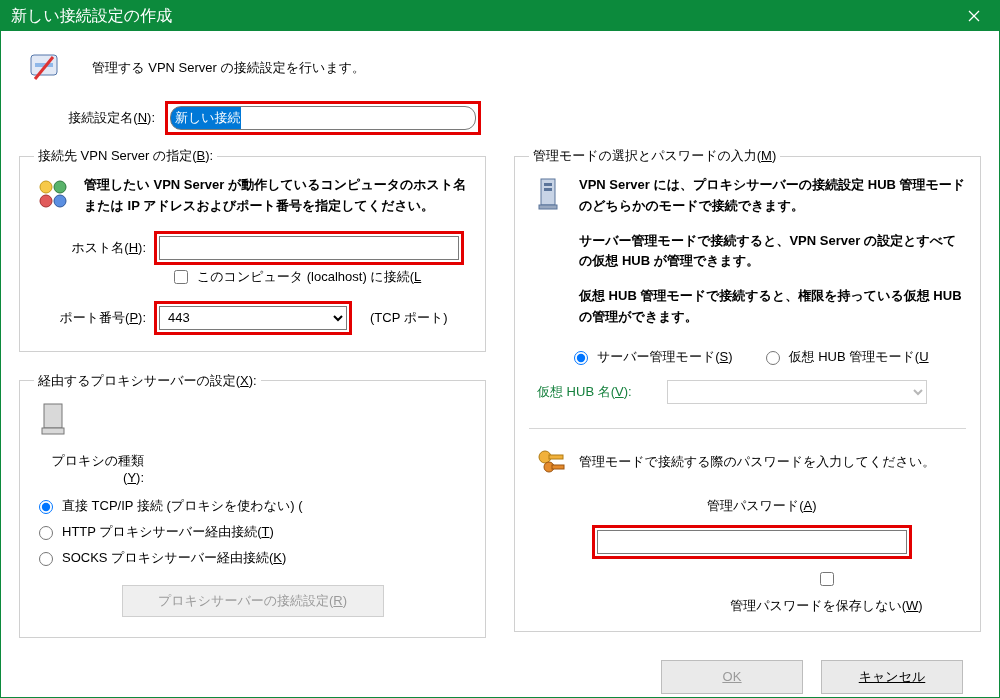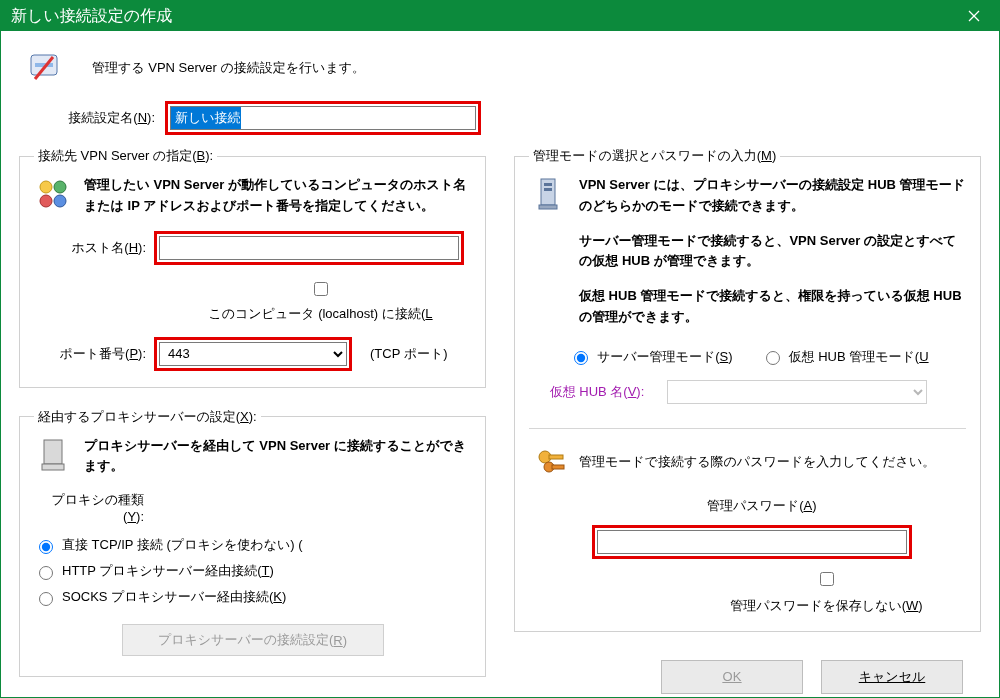--- a/index.html
+++ b/index.html
@@ -25,33 +25,33 @@
 
 fieldset{border:1px solid #d0d0d0;margin:0 0 20px 0;padding:10px 14px 16px 14px;}
 fieldset.big{min-height:240px;}
 legend{padding:0 4px;}
 .gtxt{line-height:1.6;}
 .grouprow{display:flex;align-items:flex-start;gap:12px;font-weight:bold;}
 .formrow{display:flex;align-items:center;gap:8px;margin-top:14px;margin-left:0;}
 .formrow .lbl{width:112px;text-align:right;}
 .hostwrap{width:300px;}
 .hostwrap input{width:100%;}
-.chk{display:flex;align-items:center;gap:6px;margin-left:136px;margin-top:14px;font-size:13px;flex-direction:column;}
+.chk{display:flex;align-items:center;gap:6px;margin-left:136px;margin-top:2px;font-size:13px;}
 .portwrap{width:188px;}
 .portwrap select{width:100%;}
 .tcpnote{margin-left:10px;}
 
 .radio-col{display:flex;flex-direction:column;gap:8px;margin-top:4px;}
 .radio{display:flex;align-items:center;gap:6px;}
 .radio input{width:14px;height:14px;}
 .btn-disabled{width:260px;height:30px;border:1px solid #cfcfcf;background:#efefef;color:#9a9a9a;display:flex;align-items:center;justify-content:center;margin:18px auto 4px;}
 
 .mode-radios{display:flex;gap:28px;margin:20px 0 14px 40px;}
 .mode-row{display:flex;align-items:center;gap:10px;margin-left:8px;}
-.mode-row .lbl{color:#a21caf;width:120px;text-align:center;}
+.mode-row .lbl{color:#15803d;width:120px;text-align:left;}
 .mode-row select{width:260px;height:24px;border:1px solid #bdbdbd;color:#9a9a9a;background:#fff;}
 hr.sep{margin:24px 0 16px 0;border:none;border-top:1px solid #d6d6d6;}
 .pw-intro{display:flex;align-items:center;gap:10px;margin-left:6px;}
 .keyicon{width:34px;height:34px;flex-shrink:0;}
 .pwrow{display:flex;align-items:center;gap:10px;margin-top:18px;margin-left:8px;flex-direction:column;}
 .pwrow .lbl{width:130px;text-align:right;}
 .pwwrap{width:310px;}
 .pwwrap input{width:100%;}
 .savepw{display:flex;align-items:center;gap:8px;margin-left:158px;margin-top:10px;flex-direction:column;}
 
@@ -87,21 +87,21 @@
             <rect x="10" y="14" width="18" height="4" fill="#8fb7e8"></rect>
             <line x1="10" y1="30" x2="28" y2="8" stroke="#d33" stroke-width="3"></line>
           </svg>
       </span>
       <span>管理する VPN Server の接続設定を行います。</span>
     </div>
 
     <div class="row-setting-name">
       <label><span>接続設定名(</span><span class="u">N</span><span>):</span></label>
       <span class="highlight-red setting-name-wrap">
-        <input class="text" style="background: linear-gradient(rgb(0, 120, 215), rgb(0, 120, 215)) 0% 0% / 70px 100% no-repeat; color: rgb(255, 255, 255);" value="新しい接続">
+        <input class="text" style="background: linear-gradient(rgb(0, 120, 215), rgb(0, 120, 215)) 0% 0% / 70px 100% no-repeat; color: rgb(255, 255, 255); border-radius: 11px;" value="新しい接続">
       </span>
     </div>
 
     <div class="columns">
 
       <div class="col">
         <fieldset>
           <legend><span>接続先 VPN Server の指定(</span><span class="u">B</span><span>):</span></legend>
           <div class="grouprow">
             <span class="icon32 net-icon">
@@ -137,21 +137,20 @@
 
         <fieldset>
           <legend><span>経由するプロキシサーバーの設定(</span><span class="u">X</span><span>):</span></legend>
           <div class="grouprow">
             <span class="icon32 srv-icon">
               <svg viewBox="0 0 38 38">
                   <rect x="10" y="4" width="18" height="24" fill="#d9d9d9" stroke="#777"></rect>
                   <rect x="8" y="28" width="22" height="6" fill="#bcbcbc" stroke="#777"></rect>
                 </svg>
             </span>
-            <span class="gtxt">プロキシサーバーを経由して VPN Server に接続することができます。</span>
           </div>
           <div class="formrow" style="align-items:flex-start;flex-direction:column;">
             <span class="lbl" style="width:110px;"><span>プロキシの種類(</span><span class="u">Y</span><span>):</span></span>
             <div class="radio-col">
               <label class="radio">
                   <input type="radio" name="px" checked="" style="">
                   <span>直接 TCP/IP 接続 (プロキシを使わない) (</span>
                 </label>
               <label class="radio">
                   <input type="radio" name="px" style="">

